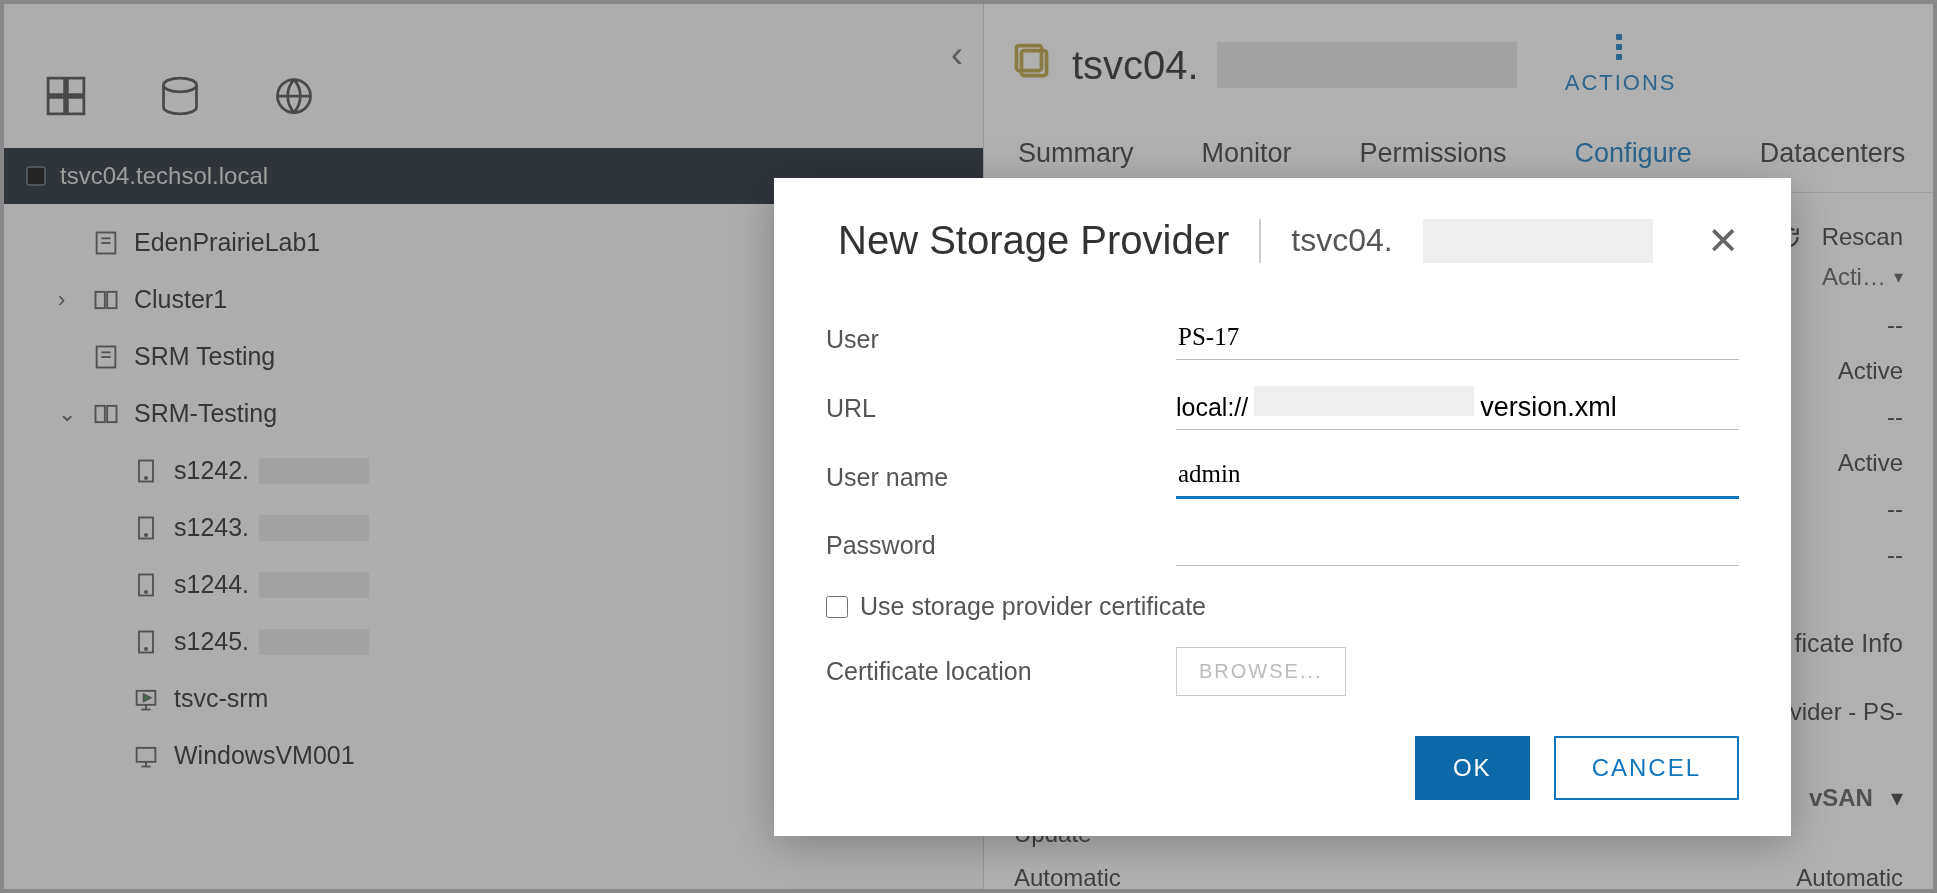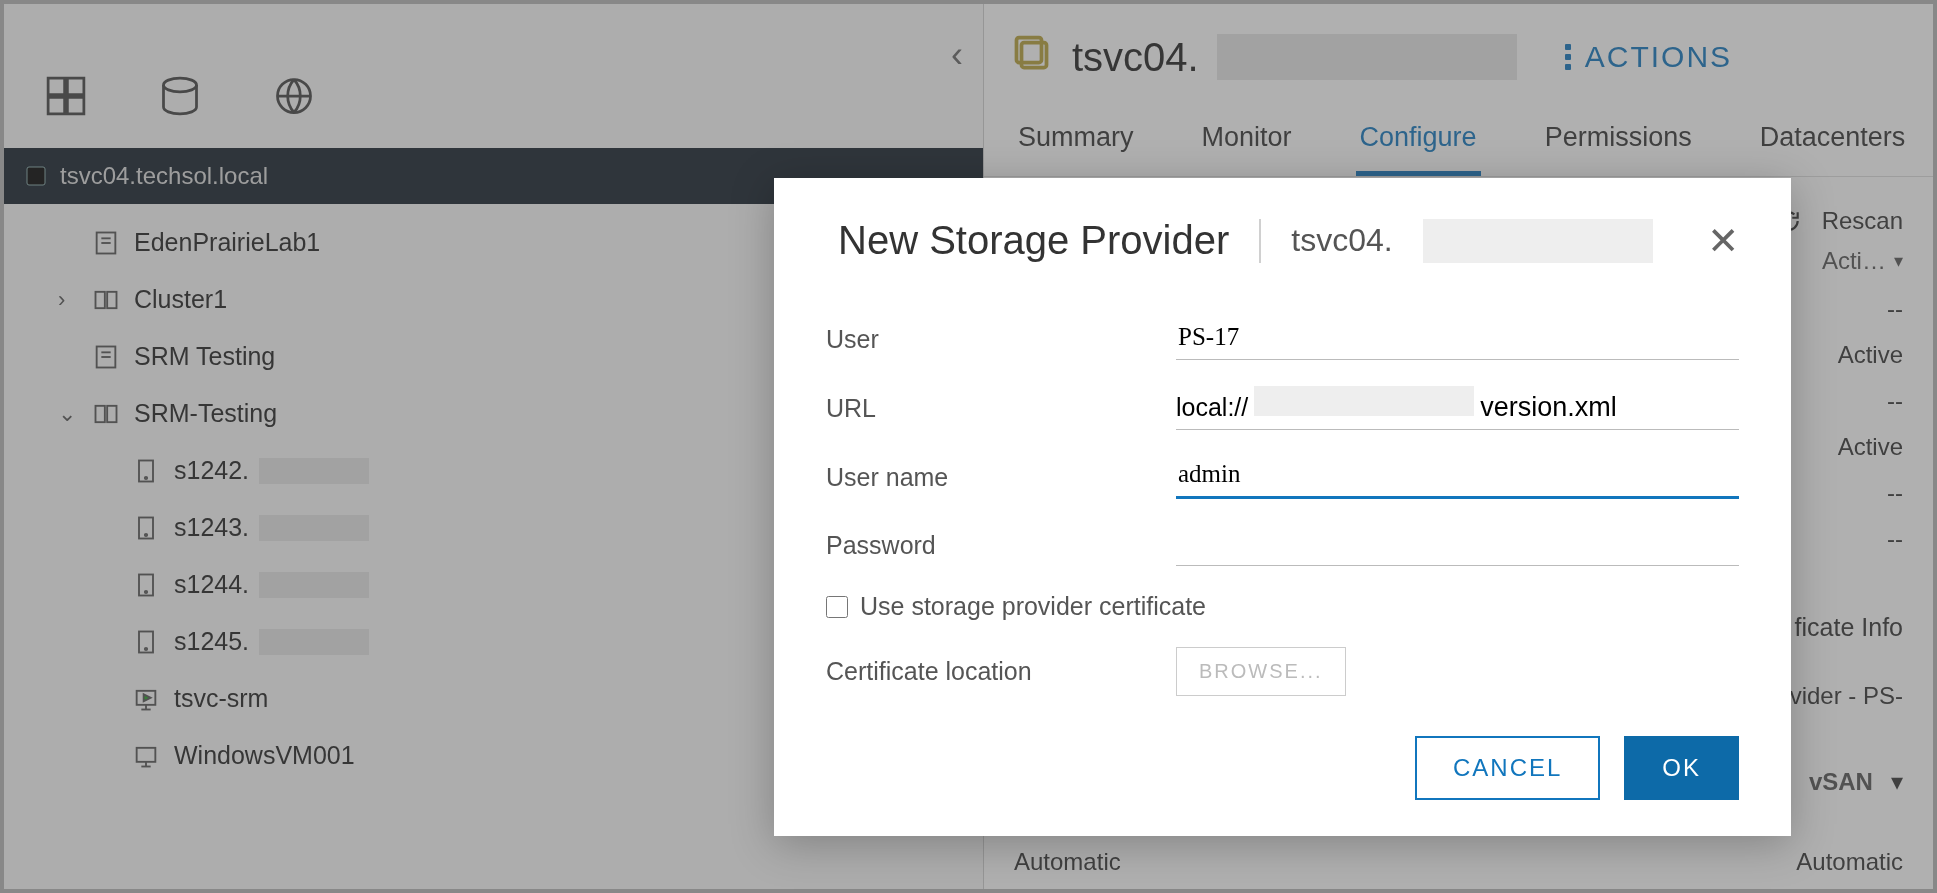--- a/index.html
+++ b/index.html
@@ -25,21 +25,21 @@
   .tree-row.depth2 { padding-left: 94px; }
   .tree-caret { width: 20px; font-size: 22px; color: #555; }
   .tree-row svg { width: 28px; height: 28px; stroke: #555; fill: none; stroke-width: 1.6; }
   .tree-row .redact { display: inline-block; width: 110px; height: 26px; background: #e5e5e5; margin-left: -4px;}
 
   
   .obj-header { display: flex; align-items: center; gap: 18px; padding: 30px 20px 30px 30px; }
   .obj-icon svg { width: 40px; height: 40px; stroke: #b7a13a; fill: none; stroke-width: 3; }
   .obj-title { font-size: 40px; color: #222; }
   .obj-header .redact-big { display: inline-block; width: 300px; height: 46px; background: #e5e5e5; }
-  .actions { margin-left: 30px; font-size: 30px; color: #1176bd; letter-spacing: 2px; display: flex; align-items: center; gap: 10px; }
+  .actions { margin-left: 30px; font-size: 22px; color: #1176bd; letter-spacing: 2px; display: flex; align-items: center; gap: 10px; flex-direction: column; }
   .vdots { width: 10px; display: flex; flex-direction: column; gap: 4px; }
   .vdots span { width: 6px; height: 6px; background: #1176bd; border-radius: 1px; }
 
   .tabs { display: flex; gap: 60px; padding: 0 30px; border-bottom: 1px solid #ddd; }
   .tab { font-size: 27px; color: #333; padding: 12px 4px 18px 4px; cursor: pointer; }
   .tab.active { color: #1176bd; border-bottom: 5px solid #1176bd; }
 
   .content-bg { padding: 30px; font-size: 24px; color: #333; }
   .tbl-top { display: flex; justify-content: flex-end; gap: 30px; align-items: center; margin-bottom: 12px; }
   .rescan { display: flex; align-items: center; gap: 20px; }
@@ -255,22 +255,22 @@
             <span></span>
             <span></span>
           </span>
         <span>ACTIONS</span>
       </div>
     </div>
 
     <div class="tabs" id="tabs">
         <div class="tab">Summary</div>
         <div class="tab">Monitor</div>
+        <div class="tab">Permissions</div>
         <div class="tab active">Configure</div>
-        <div class="tab">Permissions</div>
         <div class="tab">Datacenters</div>
       </div>
 
     <div class="content-bg">
       <div class="tbl-top">
         <span>rs</span>
         <div class="rescan">
           <span class="ico">
             <svg width="26" height="26" viewBox="0 0 24 24" style="stroke:#333;fill:none;stroke-width:2">
                 <path d="M20 12a8 8 0 1 1-3-6.2"></path>
@@ -356,17 +356,17 @@
         <span>Use storage provider certificate</span>
       </div>
 
       <label class="cert-row">Certificate location</label>
       <div>
         <button class="browse-btn" disabled="">BROWSE...</button>
       </div>
     </div>
 
     <div class="modal-actions">
+      <button class="btn ok">OK</button>
       <button class="btn cancel">CANCEL</button>
-      <button class="btn ok">OK</button>
     </div>
   </div>
 </div>
 
 </body></html>

